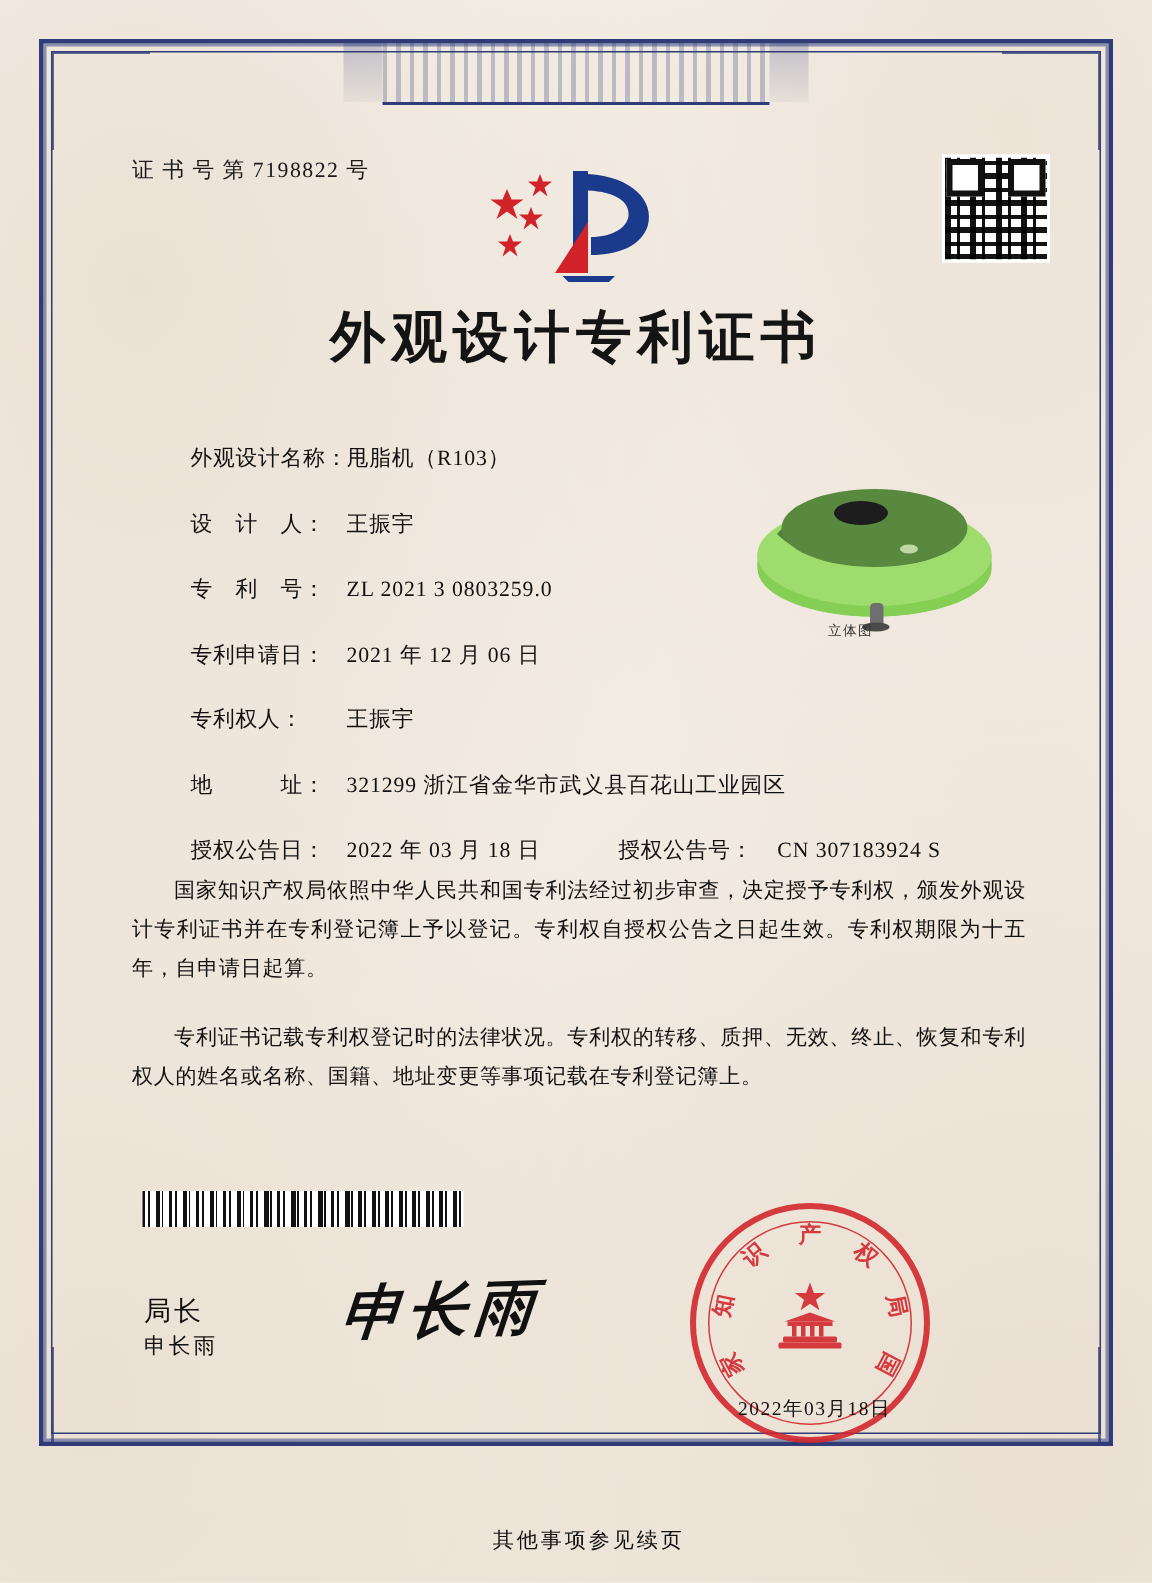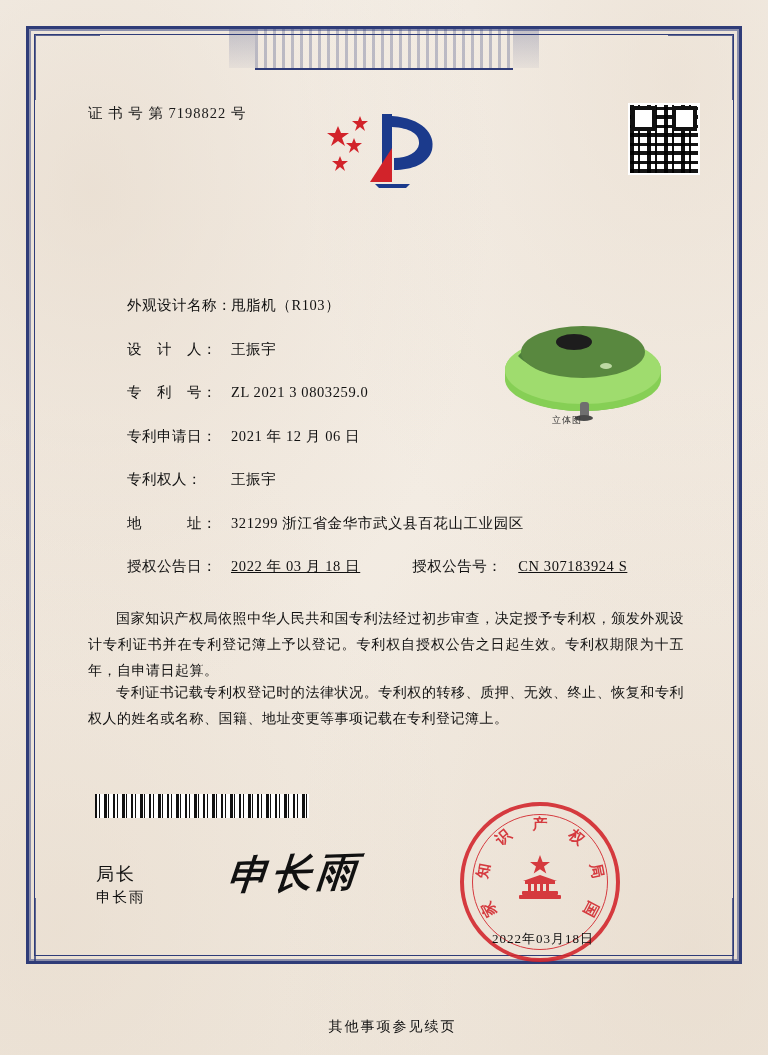--- a/index.html
+++ b/index.html
@@ -138,21 +138,21 @@
   .field-label {
     width: 104px;
     flex: 0 0 104px;
     letter-spacing: 0.5px;
     white-space: nowrap;
     margin-left: 39px;
   }
   .field-value {
     letter-spacing: 0.6px;
   }
-  .field-row.two .field-value { margin-right: 52px; text-decoration: underline; }
+  .field-row.two .field-value { margin-right: 52px; }
   .field-label2 {
     letter-spacing: 0.5px;
     margin-right: 16px;
   }
 
   .product-img {
     position: absolute;
     left: 488px; top: 282px;
     width: 186px; height: 150px;
   }
@@ -167,21 +167,21 @@
   .para {
     position: absolute;
     left: 88px;
     width: 596px;
     font-size: 14px;
     line-height: 26px;
     color: #111;
     text-align: justify;
     letter-spacing: 0.5px;
   }
-  .para.p1 { top: 606px; }
+  .para.p1 { top: 582px; }
   .para.p2 { top: 680px; }
   .para .indent { display: inline-block; width: 28px; }
 
   .barcode {
     position: absolute;
     left: 95px; top: 794px;
     width: 214px; height: 24px;
     background-image: repeating-linear-gradient(90deg,
       #111 0 2px, #fff 2px 4px, #111 4px 5px, #fff 5px 9px,
       #111 9px 12px, #fff 12px 13px, #111 13px 14px, #fff 14px 18px);
@@ -302,20 +302,21 @@
         <polygon points="34,30 36,35 42,35 37,39 39,45 34,41 29,45 31,39 26,35 32,35"></polygon>
         <polygon points="20,48 22,53 28,53 23,57 25,63 20,59 15,63 17,57 12,53 18,53"></polygon>
       </g>
       <path d="M62 6 L62 74 L72 74 L72 6 Z" fill="#1b3a8c"></path>
       <path d="M72 8 C102 10 116 26 112 42 C108 56 92 62 74 62 L74 50 C88 50 98 44 99 36 C100 26 90 20 72 19 Z" fill="#1b3a8c"></path>
       <path d="M50 74 L72 74 L72 40 Z" fill="#d2232a"></path>
       <path d="M55 76 L90 76 L86 80 L59 80 Z" fill="#1b3a8c"></path>
     </svg>
   </div>
 
+  <div class="title">外观设计专利证书</div>
 
   <div class="product-img">
     <svg viewBox="0 0 186 150" width="186" height="150">
       <ellipse cx="95" cy="95" rx="78" ry="34" fill="#6fb046" opacity="0.95"></ellipse>
       <path d="M17 88 C17 70 52 56 95 56 C138 56 173 70 173 88 L173 97 C173 115 138 129 95 129 C52 129 17 115 17 97 Z" fill="#86cf55"></path>
       <ellipse cx="95" cy="88" rx="78" ry="34" fill="#9fdc6e"></ellipse>
       <path d="M30 74 C44 58 70 48 96 48 C122 48 146 57 156 72 C146 86 122 95 96 95 C68 95 43 87 30 74 Z" fill="#4e7f3c"></path>
       <ellipse cx="95" cy="70" rx="62" ry="26" fill="#59883f"></ellipse>
       <ellipse cx="86" cy="60" rx="18" ry="8" fill="#1d1d1d"></ellipse>
       <ellipse cx="118" cy="84" rx="6" ry="3" fill="#cfe8b5" opacity="0.85"></ellipse>

